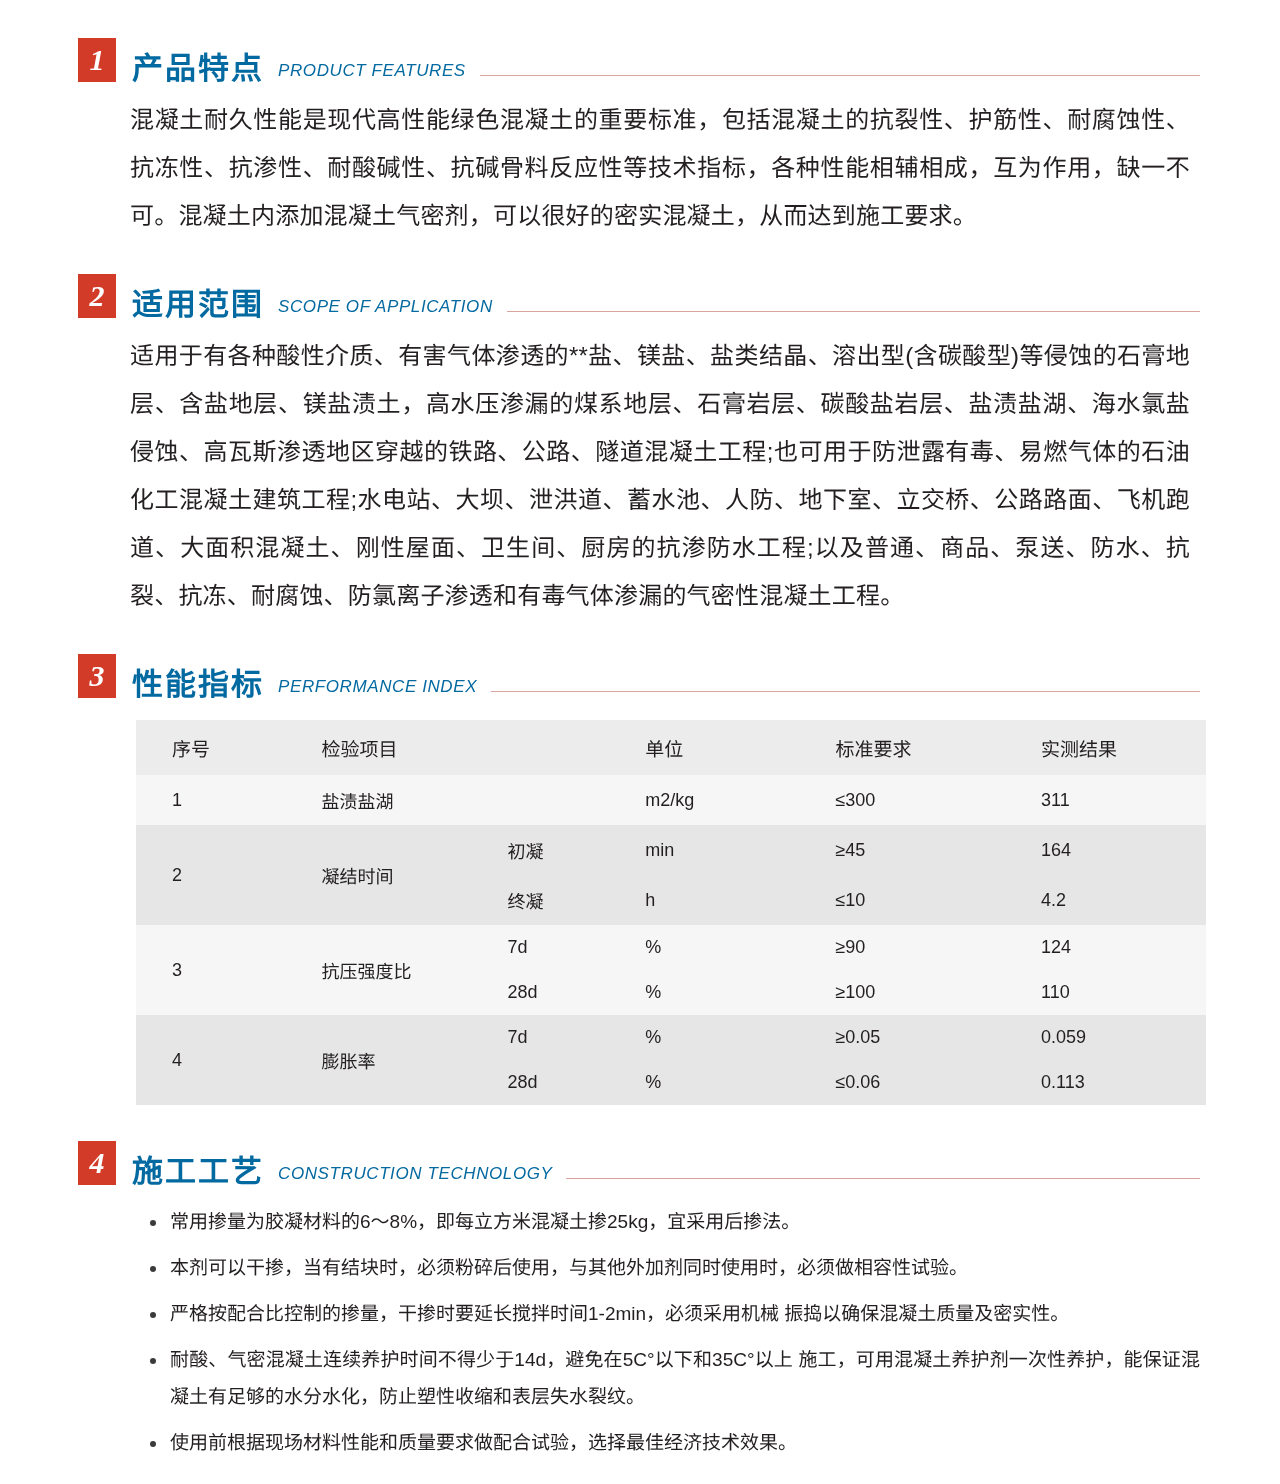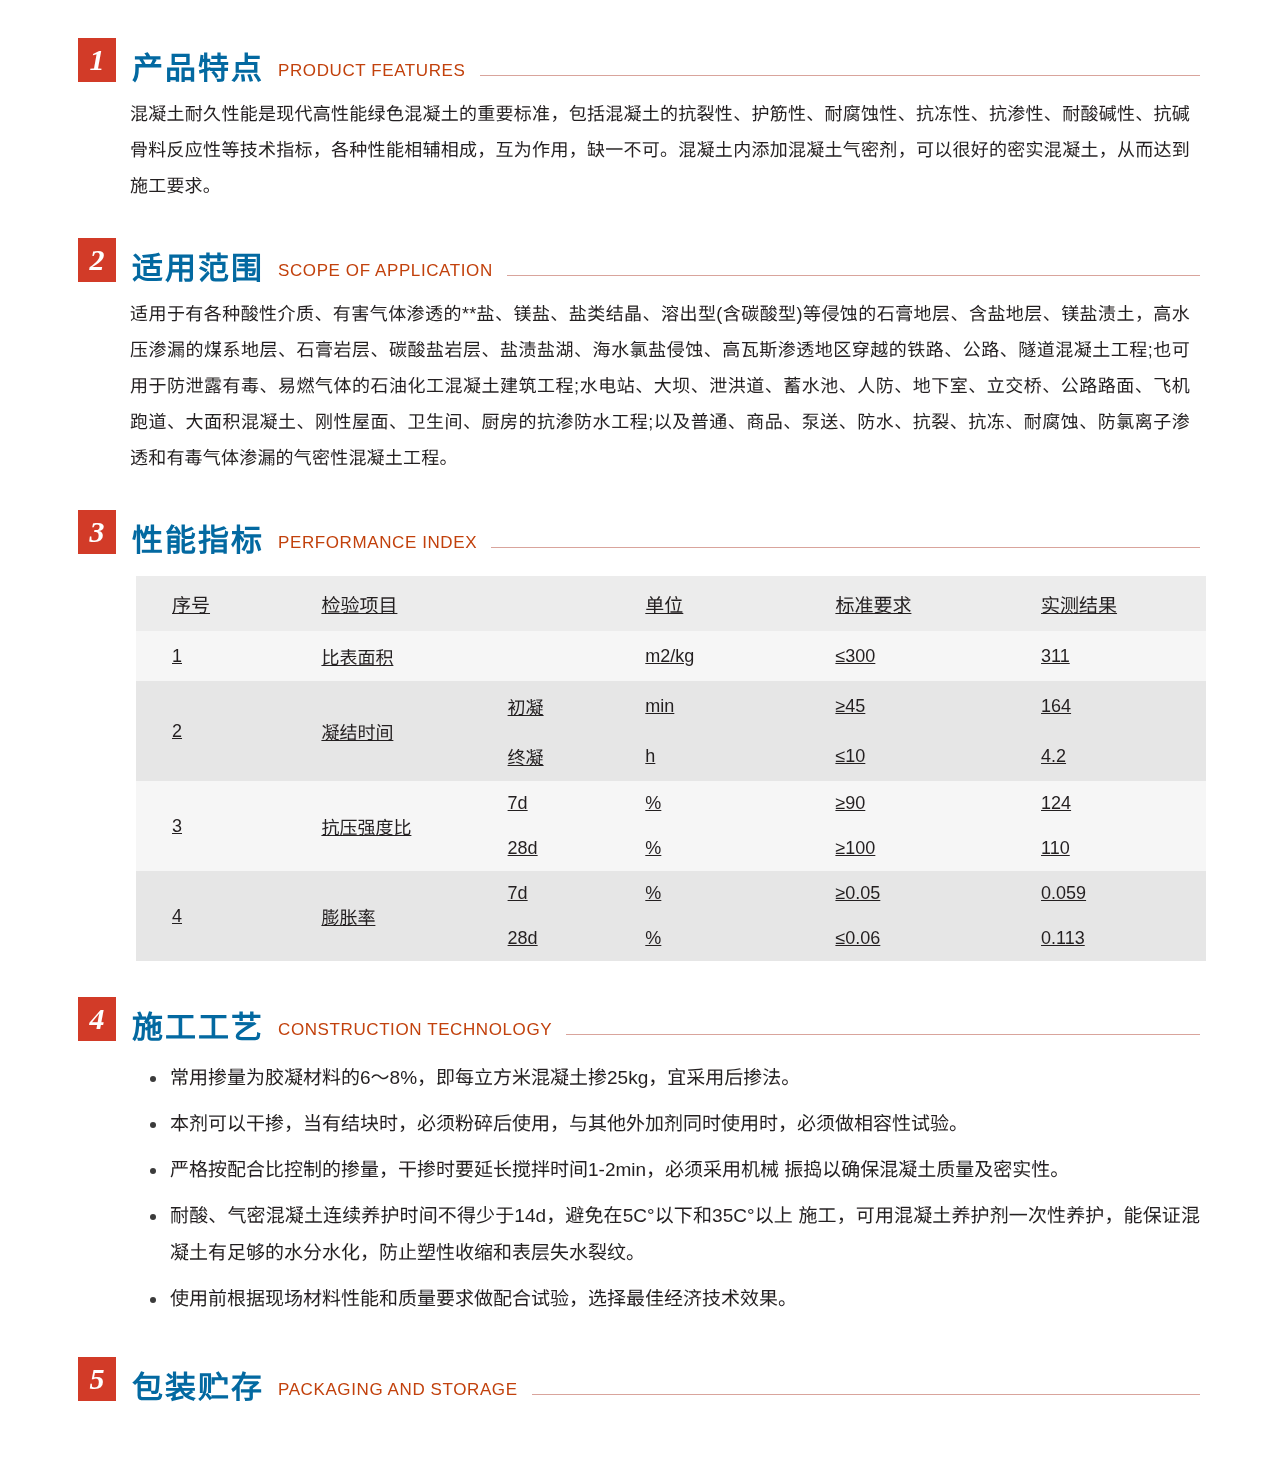--- a/index.html
+++ b/index.html
@@ -47,61 +47,61 @@
     font-weight: bold;
     color: #0369a1;
     margin-left: 16px;
     letter-spacing: 2px;
     line-height: 1;
     position: relative;
     top: 2px;
   }
   .sec-en {
     font-size: 17px;
-    color: #c2410c;
+    color: #0369a1;
     letter-spacing: 0.6px;
     margin-left: 14px;
     position: relative;
     top: -1px;
     white-space: nowrap;
+    font-style: italic;
   }
   .sec-rule {
     flex: 1 1 auto;
     height: 0;
     border-bottom: 1px solid #d9a49c;
     margin-left: 14px;
     position: relative;
     top: -6px;
   }
 
   
   .para {
     margin: 14px 0 0 52px;
-    font-size: 18px;
+    font-size: 24px;
     line-height: 2.0;
     color: #231f20;
     letter-spacing: 0.2px;
     max-width: 1060px;
     text-align: justify;
   }
   .block {
     margin-bottom: 34px;
   }
 
   
   .table-wrap {
     margin: 22px 0 0 58px;
     width: 1070px;
   }
   table.perf {
     border-collapse: collapse;
     width: 100%;
     font-size: 18px;
     color: #231f20;
-    text-decoration: underline;
   }
   table.perf th {
     font-weight: normal;
     text-align: left;
     padding: 14px 10px 14px 0;
     font-size: 19px;
   }
   table.perf td {
     padding: 12px 10px 12px 0;
     font-size: 18px;
@@ -188,21 +188,21 @@
             <th class="c-item hdr-item" colspan="2">检验项目</th>
             <th class="c-unit">单位</th>
             <th class="c-std">标准要求</th>
             <th class="c-res">实测结果</th>
           </tr>
         </thead>
         <tbody>
 
           <tr class="band-a">
             <td class="c-no" rowspan="1">1</td>
-            <td class="c-item">比表面积</td>
+            <td class="c-item">盐渍盐湖</td>
             <td class="c-sub"></td>
             <td class="c-unit">m2/kg</td>
             <td class="c-std">≤300</td>
             <td class="c-res">311</td>
           </tr>
 
           <tr class="band-b">
             <td class="c-no" rowspan="2">2</td>
             <td class="c-item" rowspan="2">凝结时间</td>
             <td class="c-sub">初凝</td>

